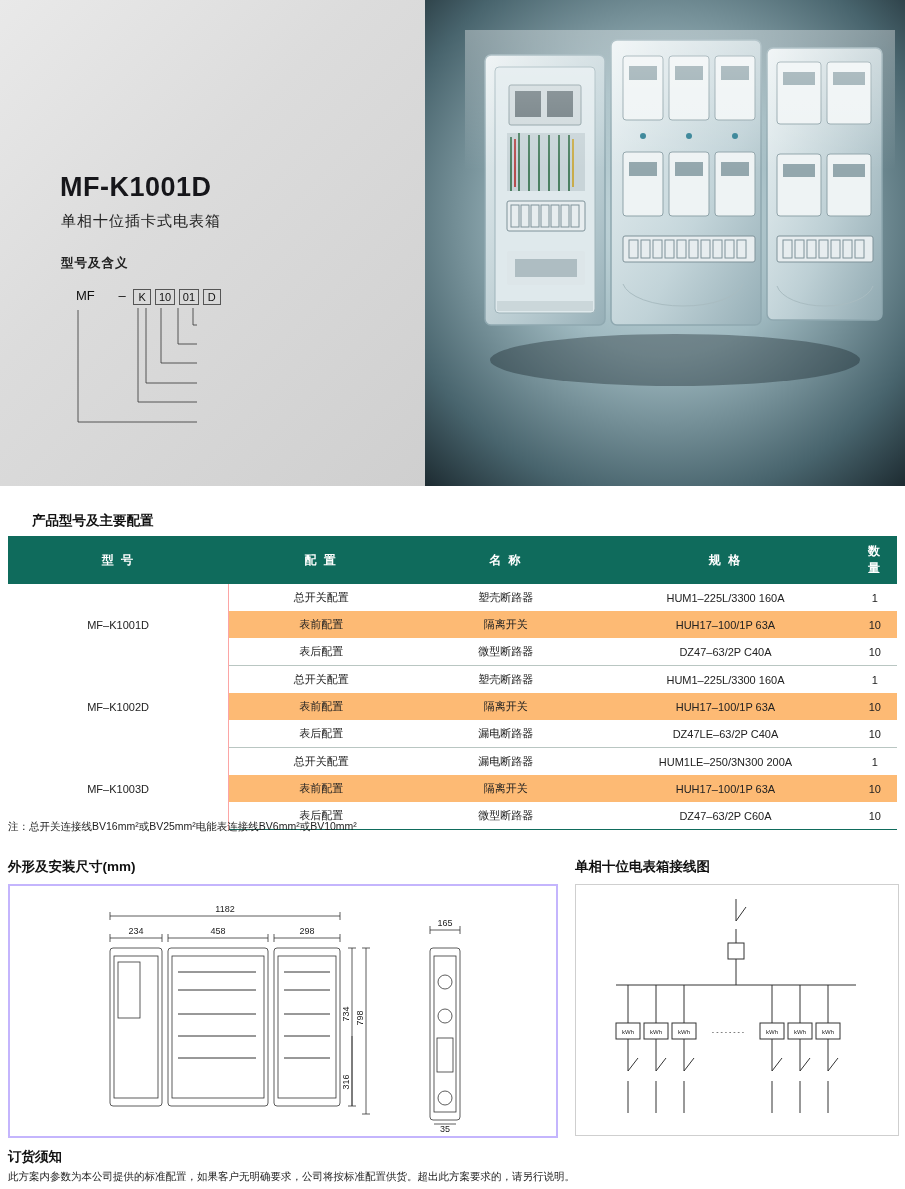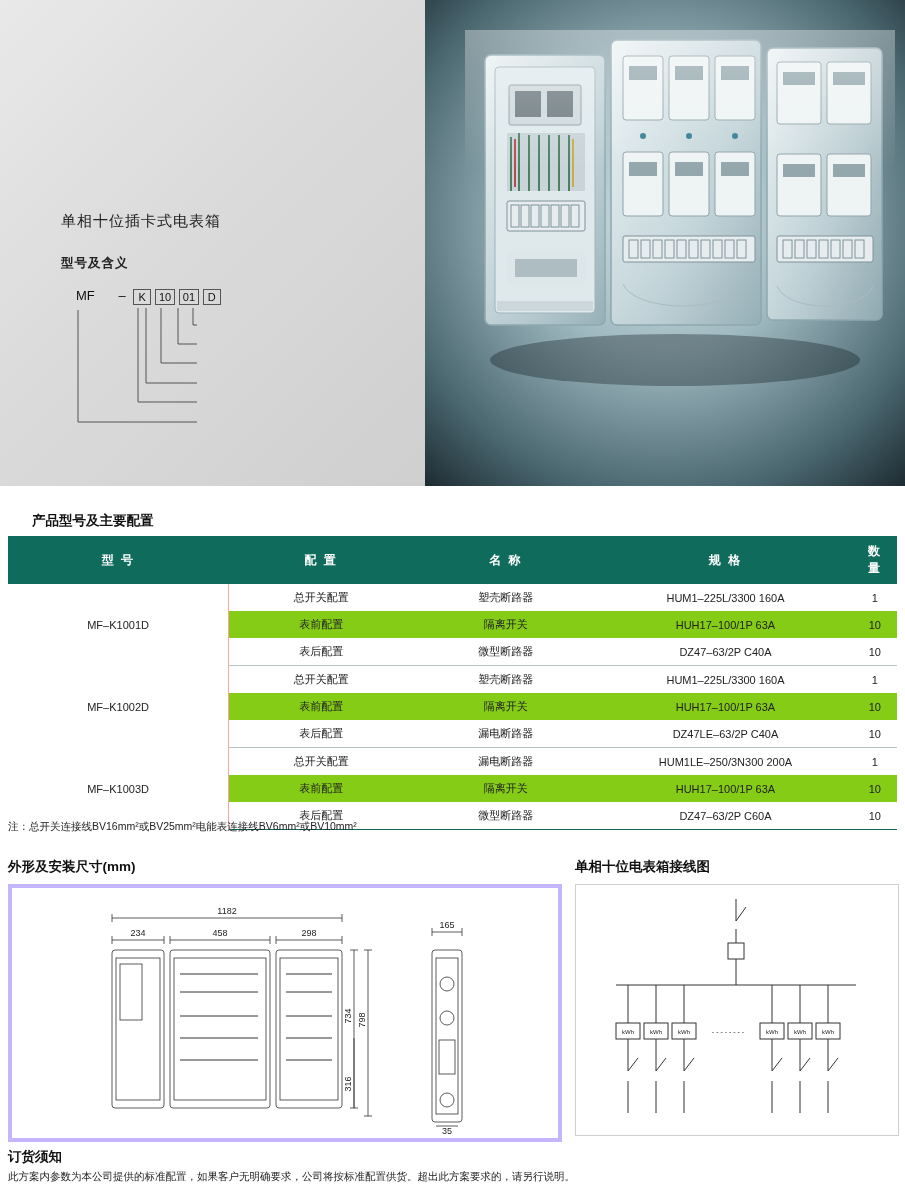--- a/index.html
+++ b/index.html
@@ -42,39 +42,40 @@
   .leaders{position:absolute;left:60px;top:300px;}
   
   .sec-head{font-size:13.5px;font-weight:bold;color:#111;}
   
   .tbl{position:absolute;left:8px;top:536px;width:889px;border-collapse:collapse;font-size:11px;}
   .tbl th{
     background:#0f6b5c;color:#fff;font-weight:bold;font-size:12px;
     padding:7px 13px;letter-spacing:2px;border:none;
   }
   .tbl td{padding:6px 16px;text-align:center;color:#222;border:none;}
-  .tbl tr.alt td{background:#84cc16;}
+  .tbl tr.alt td{background:#fdba74;}
   .tbl td.model{border-right:1px solid #fca5a5;}
   .tbl tr.grp-end td{border-bottom:1px solid #b9c6c2;}
   .tbl tr.last td{border-bottom:1px solid #0f6b5c;}
   .note{position:absolute;left:8px;top:820px;font-size:10.5px;color:#222;}
   
   .dim-head{position:absolute;left:8px;top:858px;}
   .wire-head{position:absolute;left:575px;top:858px;}
-  .dim-box{position:absolute;left:8px;top:884px;width:546px;height:250px;border:4px solid #c4b5fd;background:#fff;}
+  .dim-box{position:absolute;left:8px;top:884px;width:546px;height:250px;border:2px solid #c4b5fd;background:#fff;}
   .wire-box{position:absolute;left:575px;top:884px;width:322px;height:250px;border:1px solid #cfcfcf;background:#fff;}
   .order-head{position:absolute;left:8px;top:1148px;}
   .order-text{position:absolute;left:8px;top:1170px;font-size:10.5px;color:#222;}
   svg{display:block;}
 </style>
 </head>
 <body>
 
 <div class="hero">
   <div class="hero-left">
+    <div class="title">MF-K1001D</div>
     <div class="subtitle">单相十位插卡式电表箱</div>
     <div class="mx-title">型号及含义</div>
 
     <div class="code-row">
       <span class="seg">MF</span>
       <span class="seg" style="padding:0 4px;">–</span>
       <span class="box">K</span>
       <span class="box">10</span>
       <span class="box">01</span>
       <span class="box">D</span>

